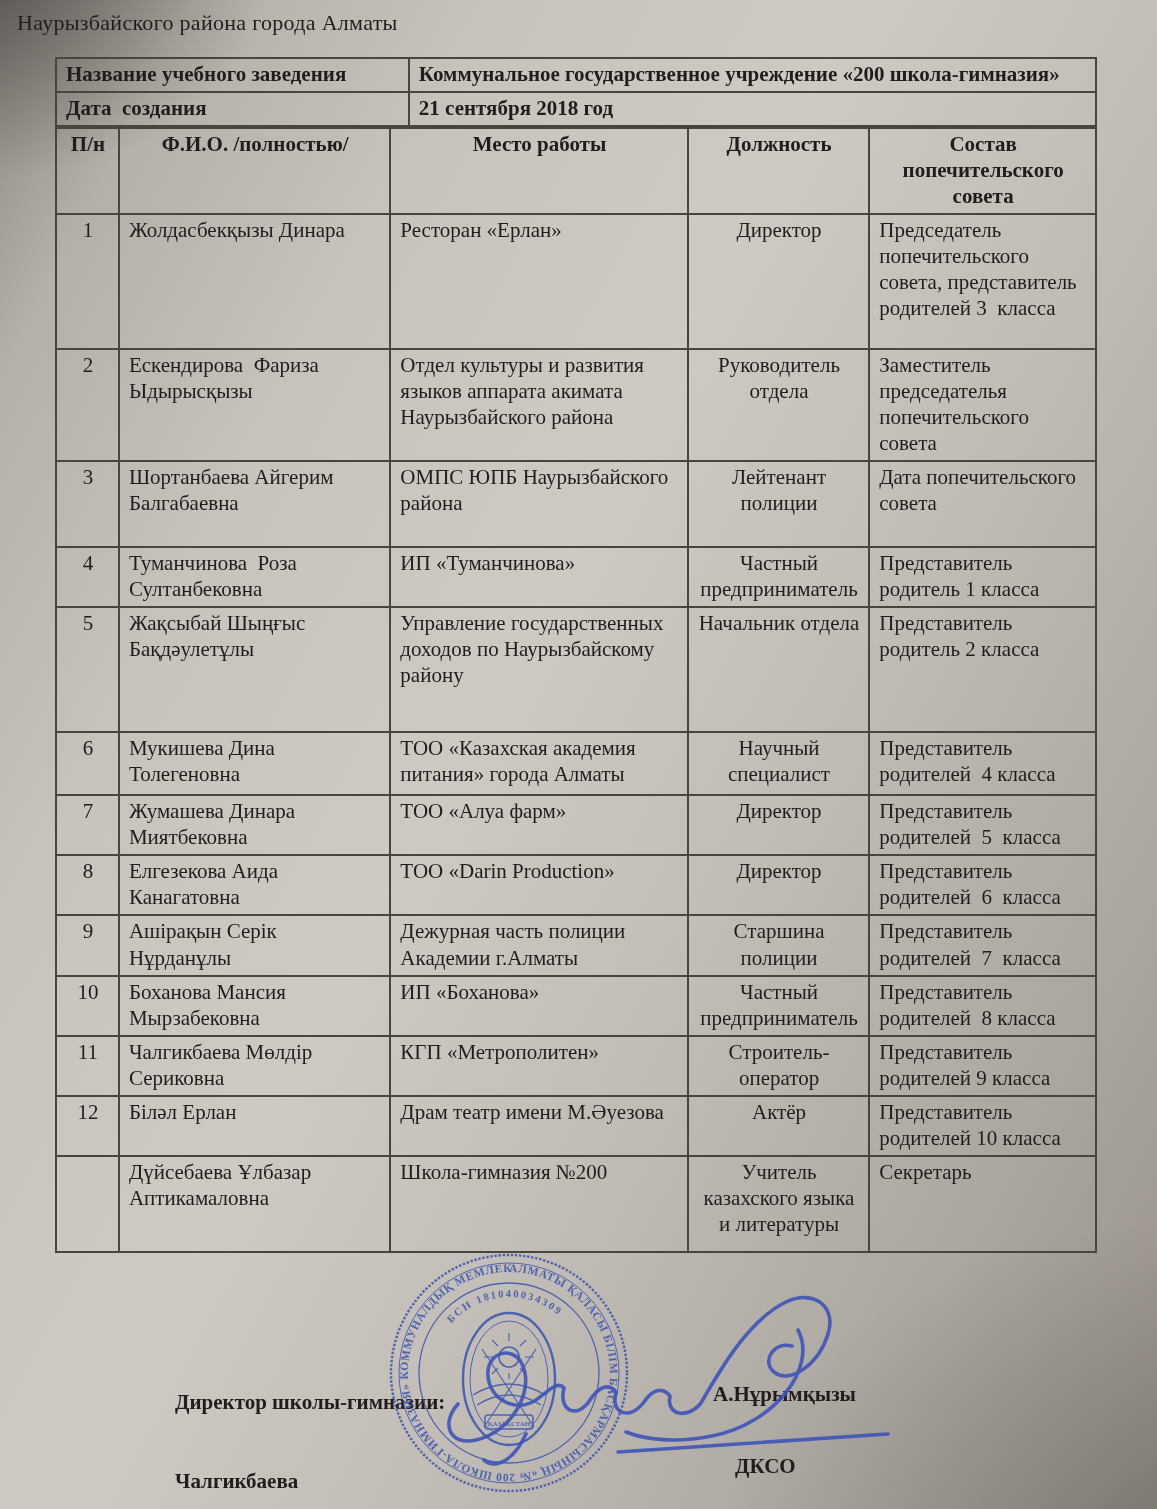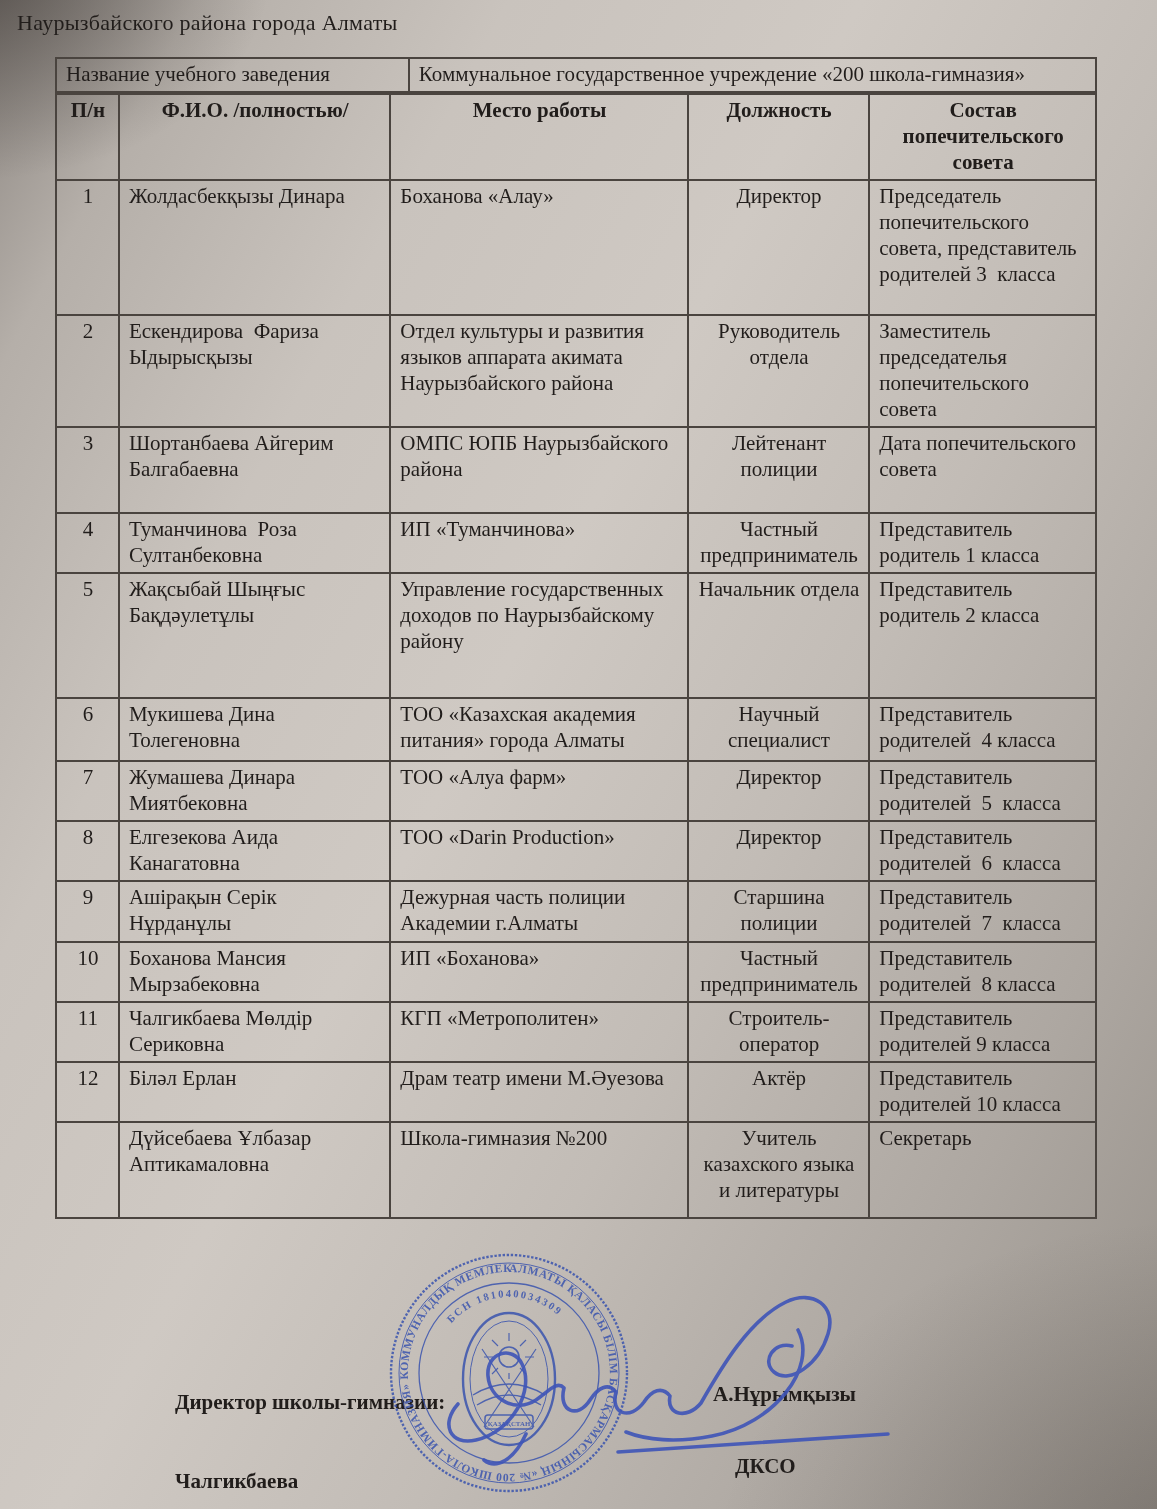--- a/index.html
+++ b/index.html
@@ -15,21 +15,21 @@
     position:absolute; top:10px; left:0; width:100%; 
     font-size:22px; font-weight:normal; letter-spacing:.3px;padding-left:17px;
   }
   .tables { position:absolute; left:55px; top:57px; width:1042px; }
   table { width:100%; border-collapse:collapse; table-layout:fixed; }
   td, th {
     border:2px solid #4a443f; padding:2px 8px 4px 9px;
     font-size:21px; line-height:1.24; vertical-align:top;
     white-space:pre-wrap; word-wrap:break-word;
   }
-  .info td { font-weight:normal;margin-left:8px; }
+  .info td { font-weight:bold;margin-left:8px; }
   .info .lbl { width:32.1%; }
   .roster th { font-weight:bold; text-align:center; }
   .roster td.c0, .roster td.c3 { text-align:center; }
   .footer-item { position:absolute; font-size:21px; font-weight:bold; white-space:nowrap;margin-top:16px; }
   .f-director { left:175px; top:1374px; }
   .f-dirname  { left:713px; top:1366px; }
   .f-agreed   { left:175px; top:1453px; }
   .f-dkso     { left:735px; top:1438px; }
   .stamp-svg { position:absolute; left:383px; top:1247px; width:252px; height:252px; opacity:.82; }
   .sig-svg   { position:absolute; left:430px; top:1272px; width:490px; height:210px; opacity:.9; }
@@ -41,20 +41,24 @@
 
   <div class="doc-title">Наурызбайского района города Алматы</div>
 
   <div class="tables">
 
     <table class="info">
       <tbody>
           <tr>
         <td class="lbl">Название учебного заведения</td>
         <td>Коммунальное государственное учреждение «200 школа-гимназия»</td>
+      </tr>
+      <tr>
+        <td class="lbl">Дата  создания</td>
+        <td>21 сентября 2018 год</td>
       </tr>
     </tbody>
       </table>
 
     <table class="roster">
       <colgroup>
         <col style="width:6.05%">
           <col style="width:26.1%">
           <col style="width:28.6%">
           <col style="width:17.45%">
@@ -64,21 +68,21 @@
           <tr style="height:82px">
         <th>П/н</th>
         <th>Ф.И.О. /полностью/</th>
         <th>Место работы</th>
         <th>Должность</th>
         <th>Состав попечительского совета</th>
       </tr>
       <tr style="height:135px">
         <td class="c0">1</td>
         <td>Жолдасбекқызы Динара</td>
-        <td>Боханова «Алау»</td>
+        <td>Ресторан «Ерлан»</td>
         <td class="c3">Директор</td>
         <td>Председатель попечительского совета, представитель родителей 3  класса</td>
       </tr>
       <tr style="height:112px">
         <td class="c0">2</td>
         <td>Ескендирова  Фариза Ыдырысқызы</td>
         <td>Отдел культуры и развития языков аппарата акимата Наурызбайского района</td>
         <td class="c3">Руководитель отдела</td>
         <td>Заместитель председателья попечительского совета</td>
       </tr>

